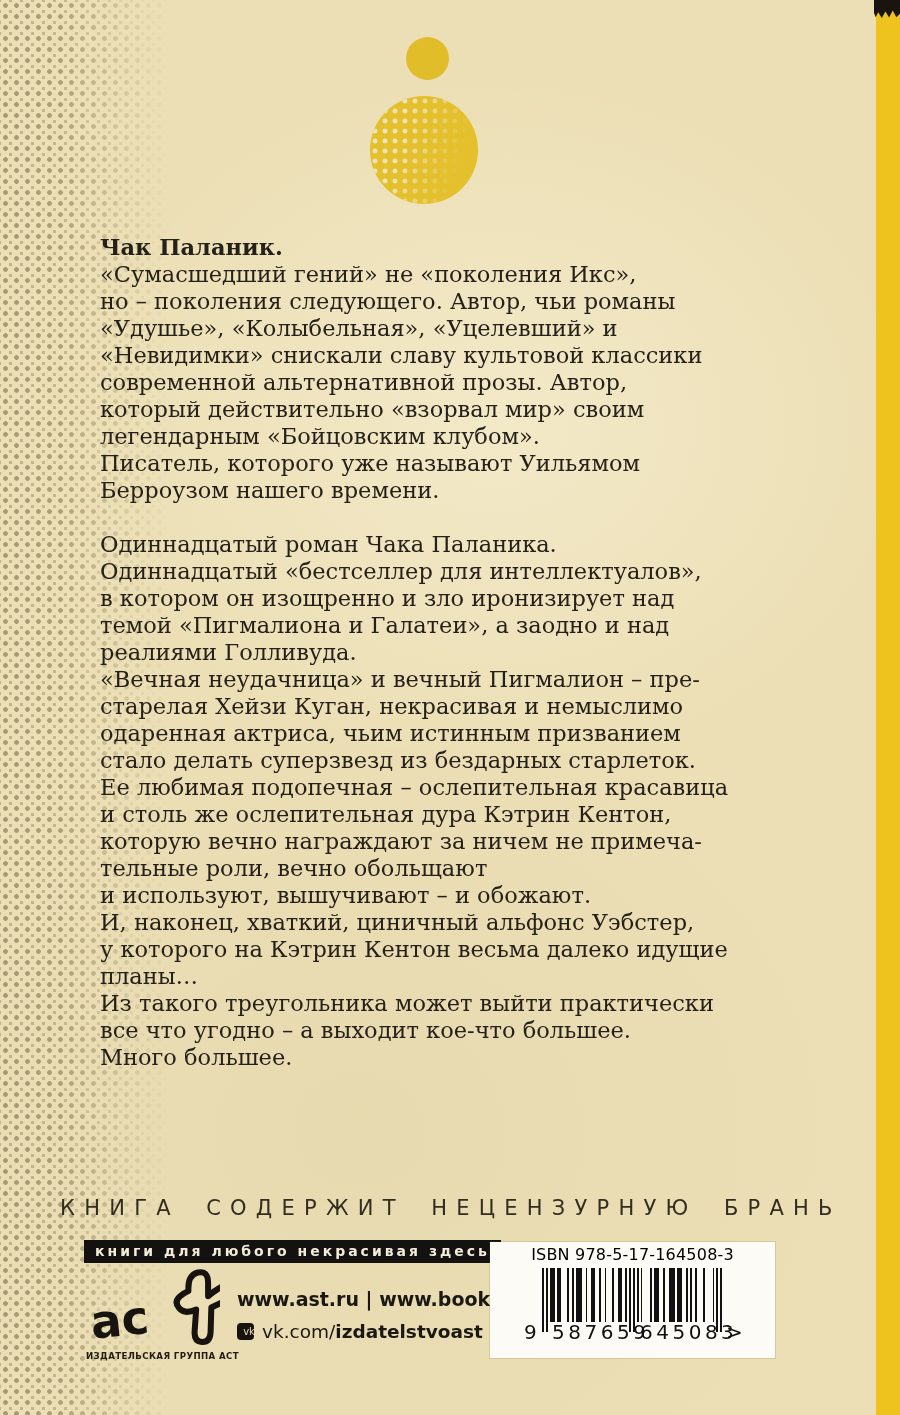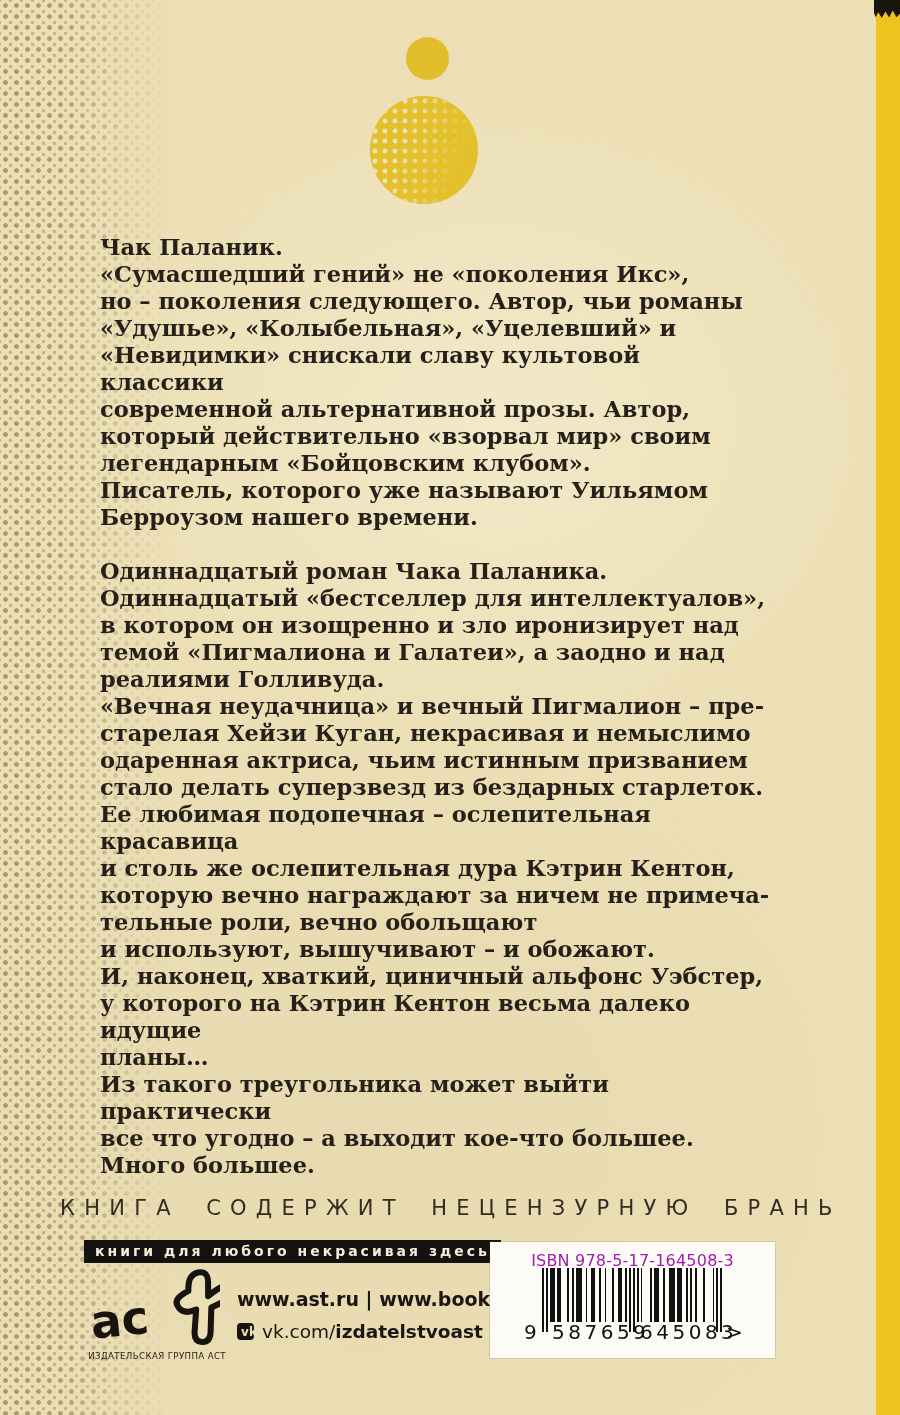--- a/index.html
+++ b/index.html
@@ -44,21 +44,21 @@
     background-size:10px 10px;
     -webkit-mask-image:linear-gradient(105deg, #000 30%, rgba(0,0,0,0.55) 55%, transparent 80%);
     mask-image:linear-gradient(105deg, #000 30%, rgba(0,0,0,0.55) 55%, transparent 80%);
   }
   
   .text-block {
     position:absolute; left:100px; top:234px; width:670px;
     text-align:left; color:#26201a;
     font-size:22.5px; line-height:27px;
   }
-  .text-block .para { white-space:pre-line;font-weight:bold; }
+  .text-block .para { white-space:pre-line; }
   .text-block .title { font-weight:bold; }
   .text-block .gap { height:27px; }
   
   .warning {
     position:absolute; left:60px; top:1180px; width:750px;
     text-align:center; color:#332c20;
     font-family:"DejaVu Sans", sans-serif;
     font-size:21px; letter-spacing:0.44em; word-spacing:0.5em;
     white-space:nowrap;
     margin-top:16px;
@@ -66,40 +66,40 @@
   
   .slogan-bar {
     position:absolute; left:84px; top:1240px; height:23px; background:#141210;
     color:#f3ecd8; font-family:"DejaVu Sans", sans-serif; font-weight:bold;
     font-size:14px; letter-spacing:3px; line-height:23px; padding:0 11px;
     white-space:nowrap;
   }
   .ast-logo { position:absolute; left:90px; top:1266px; }
   .ast-caption {
     position:absolute; left:86px; top:1351px; width:140px; text-align:right;
-    font-family:"DejaVu Sans", sans-serif; font-weight:normal; font-size:8.6px;
+    font-family:"DejaVu Sans", sans-serif; font-weight:bold; font-size:8.6px;
     letter-spacing:0.4px; color:#211c15; white-space:nowrap;
   }
   .links { position:absolute; left:237px; top:1288px; font-family:"DejaVu Sans", sans-serif; color:#1b1712; }
   .links .sites { font-weight:bold; font-size:19px; margin-bottom:11px; }
   .links .social-row { display:flex; align-items:center; gap:8px; font-size:18.5px; margin-bottom:5px; }
   .links .social-row b { font-weight:bold; }
   .soc-icon {
     width:17px; height:17px; border-radius:4px; background:#17130e;
     display:flex; align-items:center; justify-content:center; flex:0 0 auto;
   }
-  .soc-icon span { color:#ecdfb5; font-family:"DejaVu Sans", sans-serif; font-weight:bold; font-size:12px; line-height:1;margin-left:7px; }
+  .soc-icon span { color:#ecdfb5; font-family:"DejaVu Sans", sans-serif; font-weight:normal; font-size:10px; line-height:1;margin-left:7px; }
   
   .barcode-box {
     position:absolute; left:490px; top:1242px; width:285px; height:116px;
     background:#fcfbf5; box-shadow:0 0 0 1px rgba(90,80,50,0.15);
   }
   .isbn-label {
-    position:absolute; top:9px; left:0; width:100%; text-align:center;
-    font-family:"DejaVu Sans", sans-serif; font-size:16px; color:#a21caf; letter-spacing:0.2px;
+    position:absolute; top:3px; left:0; width:100%; text-align:center;
+    font-family:"DejaVu Sans", sans-serif; font-size:16px; color:#000000; letter-spacing:0.2px;
   }
   .bars-wrap { position:absolute; left:52px; top:26px; width:180px; height:64px; }
   .bc-digits {
     position:absolute; left:0; top:78px; width:285px; height:26px;
     font-family:"DejaVu Sans", sans-serif; font-size:20px; color:#111;
   }
   .bc-digits .d9 { position:absolute; left:34px; top:0; }
   .bc-digits .g1 { position:absolute; left:62px; top:0; letter-spacing:3.5px; }
   .bc-digits .g2 { position:absolute; left:150px; top:0; letter-spacing:3.5px; }
   .bc-digits .arr { position:absolute; left:236px; top:0; }

